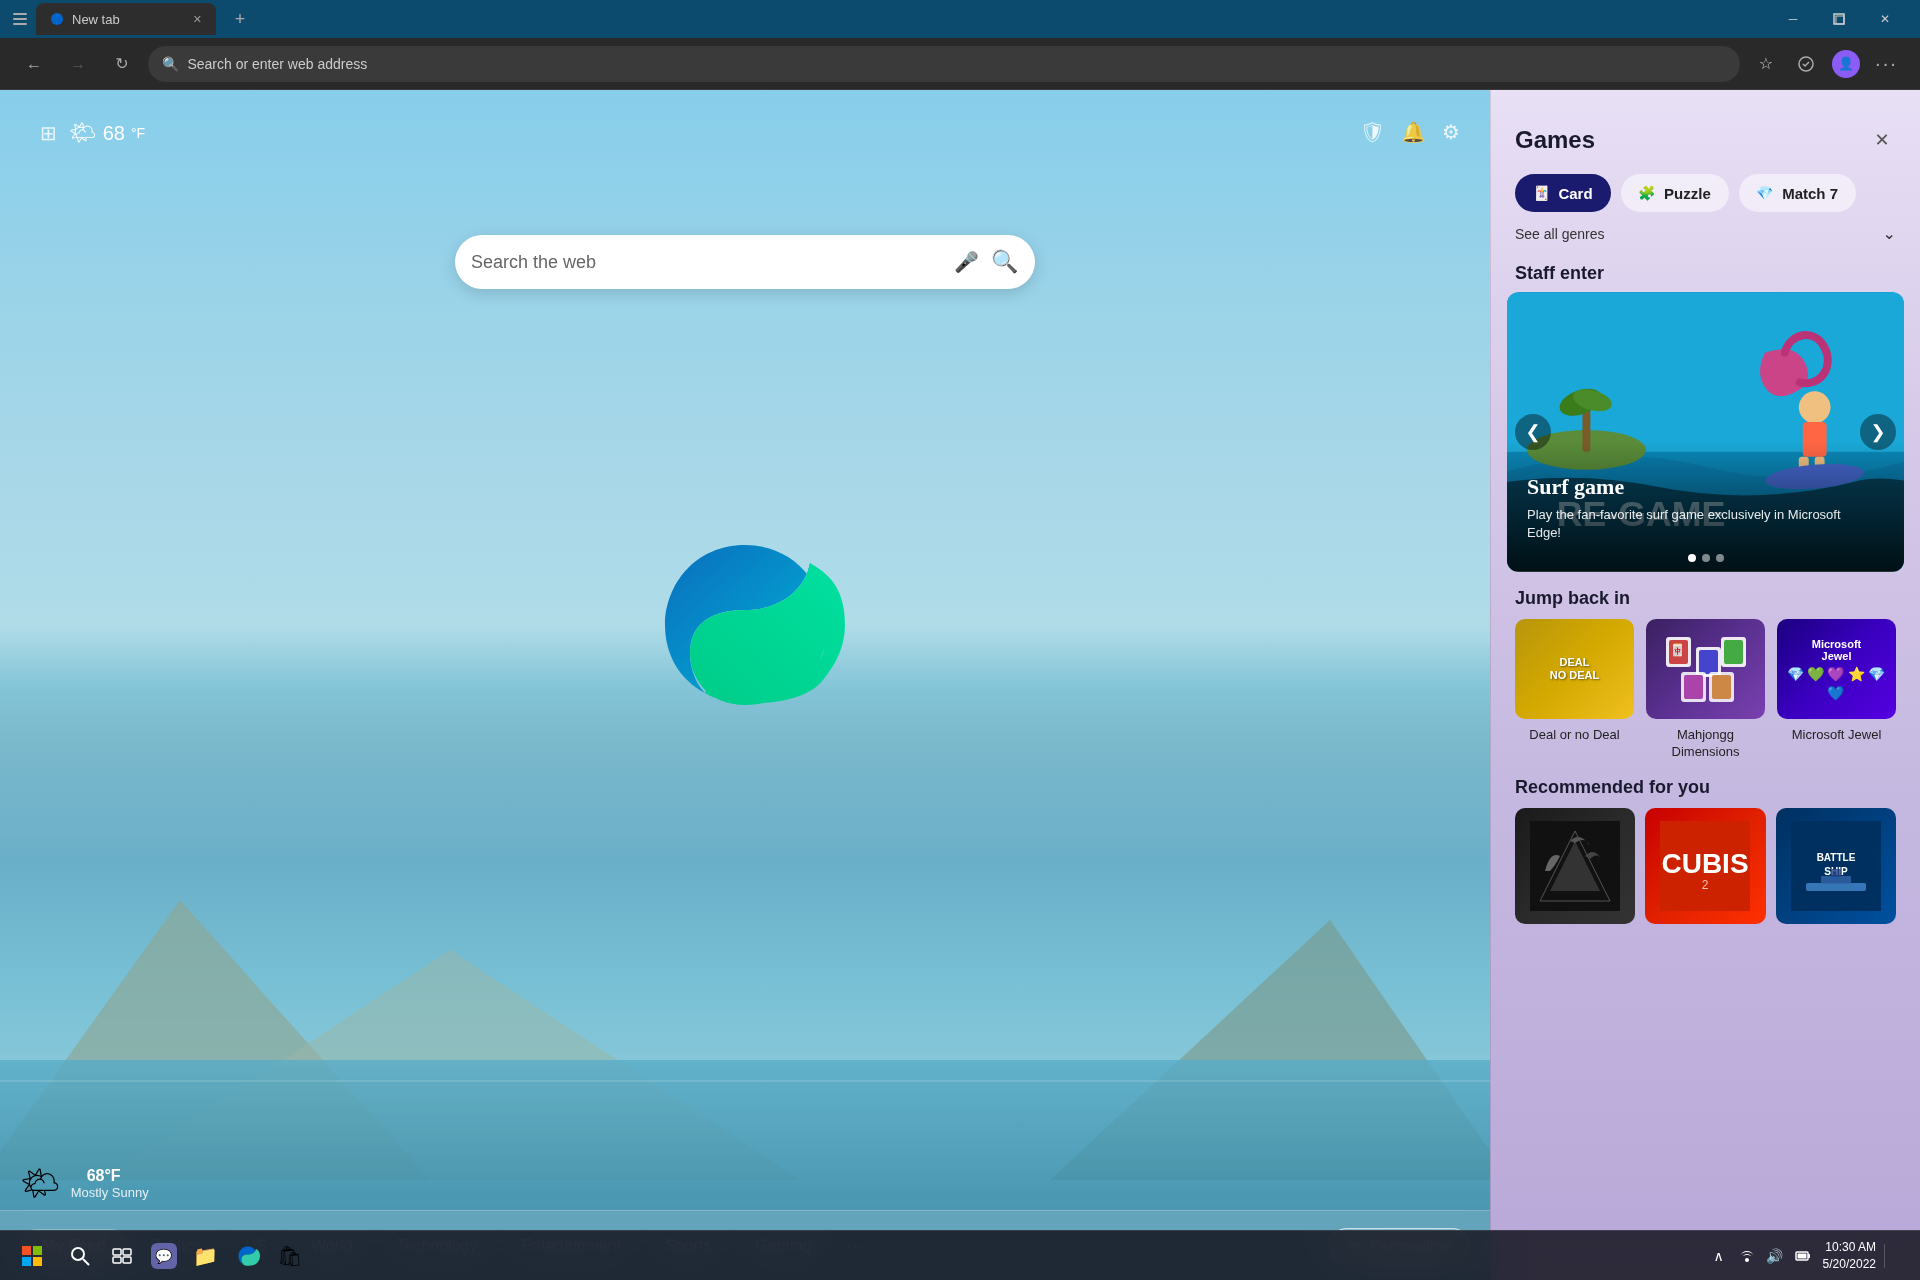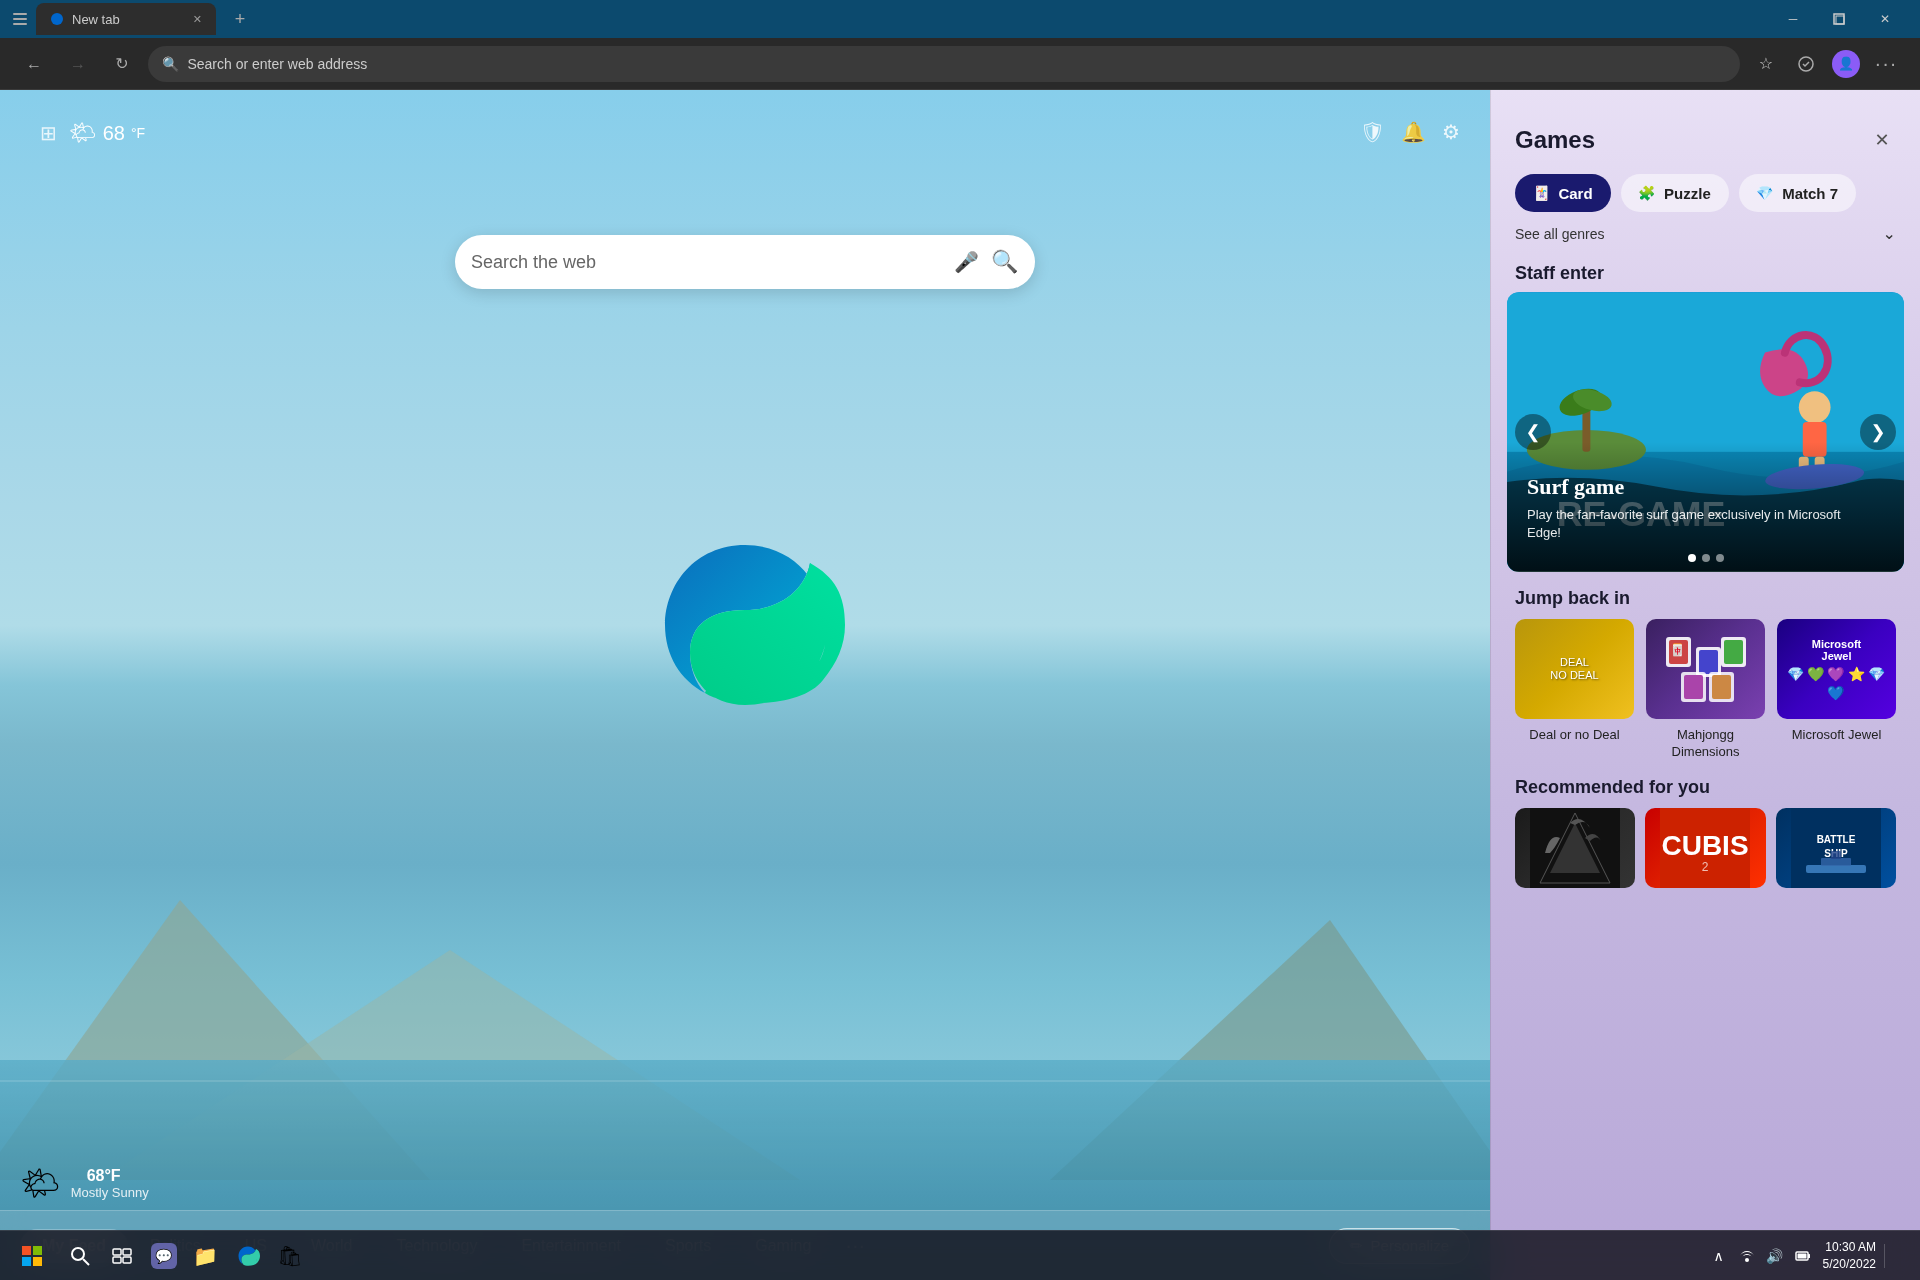--- a/index.html
+++ b/index.html
@@ -230,34 +230,34 @@
     .jump-back-grid { display: flex; gap: 12px; margin-top: 10px; }
     .game-card { flex: 1; cursor: pointer; }
     .game-thumb {
       width: 100%; height: 100px; border-radius: 10px; overflow: hidden; margin-bottom: 8px;
       display: flex; align-items: center; justify-content: center;
     }
     .game-name { font-size: 13px; color: #222; text-align: center; font-weight: 500; line-height: 1.3; }
 
     
     .thumb-deal { background: linear-gradient(135deg, #b8960c 0%, #d4a900 50%, #f0c020 100%); }
-    .deal-text { color: white; font-size: 11px; font-weight: 400; text-align: center; line-height: 1.2; text-shadow: 1px 1px 2px rgba(0,0,0,0.5); }
+    .deal-text { color: white; font-size: 11px; font-weight: 700; text-align: center; line-height: 1.2; text-shadow: 1px 1px 2px rgba(0,0,0,0.5); }
 
     
     .thumb-mah { background: linear-gradient(135deg, #3a2060 0%, #5a3090 50%, #7a40b0 100%); }
 
     
     .thumb-jewel { background: linear-gradient(135deg, #1a0080 0%, #3a00c0 50%, #5500e0 100%); }
     .jewel-title { color: white; font-size: 11px; font-weight: 700; text-align: center; }
 
     
     .recommended { padding: 8px 24px; }
     .recommended-grid { display: flex; gap: 10px; margin-top: 10px; }
     .rec-card { flex: 1; cursor: pointer; }
-    .rec-thumb { width: 100%; height: 80px; border-radius: 10px; overflow: hidden; }
+    .rec-thumb { width: 100%; height: 116px; border-radius: 10px; overflow: hidden; }
     .thumb-atari { background: linear-gradient(135deg, #1a1a1a 0%, #2a2a2a 50%, #333 100%); display: flex; align-items: center; justify-content: center; }
     .thumb-cubis { background: linear-gradient(135deg, #c80000 0%, #e02000 50%, #ff3000 100%); display: flex; align-items: center; justify-content: center; }
     .thumb-battle { background: linear-gradient(135deg, #003060 0%, #004080 50%, #0050a0 100%); display: flex; align-items: center; justify-content: center; }
 
     
     .taskbar {
       height: 50px; background: rgba(20,20,30,0.85); backdrop-filter: blur(20px);
       display: flex; align-items: center; padding: 0 12px;
       border-top: 1px solid rgba(255,255,255,0.1);
       position: absolute; bottom: 0; left: 0; right: 0;

